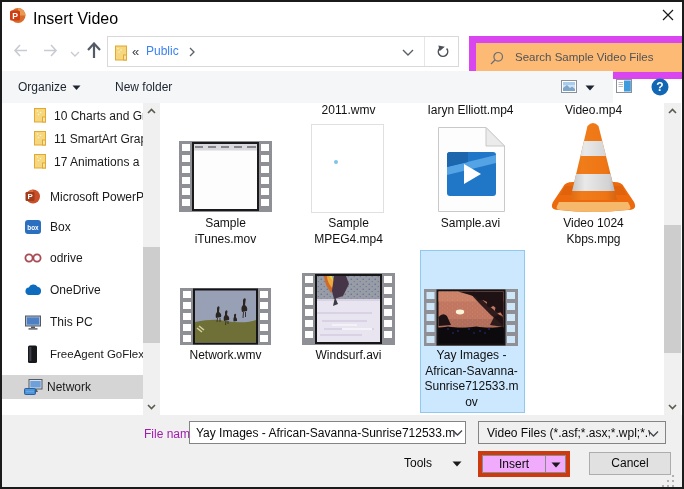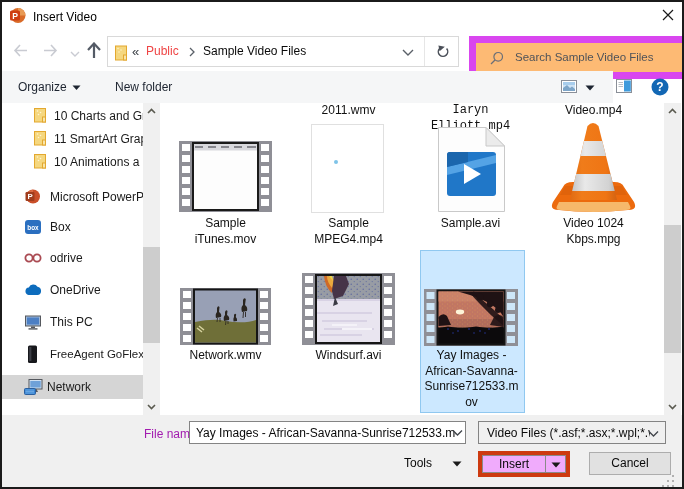--- a/index.html
+++ b/index.html
@@ -12,21 +12,21 @@
 <body>
 <div id="dlg">
 
   <div class="abs" style="left:0;top:0;width:684px;height:31px;background:#fff;">
     <svg class="abs" style="left:9px;top:7px;" width="17" height="17" viewBox="0 0 17 17">
       <circle cx="9" cy="8.5" r="7.5" fill="#d96b28"></circle>
       <path d="M9 1 A7.5 7.5 0 0 1 16.4 8.5 L9 8.5 Z" fill="#e89a55"></path>
       <rect x="1" y="3.5" width="10" height="10" rx="1.5" fill="#cf3d12"></rect>
       <text x="6" y="11.6" font-size="8.6" font-weight="bold" fill="#fff" text-anchor="middle" font-family="Liberation Sans">P</text>
     </svg>
-    <div class="abs" style="left:33px;top:10px;font-size:12px;color:#000;">Insert Video</div>
+    <div class="abs" style="left:33px;top:10px;font-size:16px;color:#000;">Insert Video</div>
     <svg class="abs" style="left:662px;top:9px;" width="12" height="12" viewBox="0 0 12 12">
       <path d="M1 1 L11 11 M11 1 L1 11" stroke="#1a1a1a" stroke-width="1.2"></path>
     </svg>
   </div>
 
   <div class="abs" style="left:0;top:31px;width:684px;height:40px;background:#fff;">
 
     <svg class="abs" style="left:13px;top:13px;" width="15" height="13" viewBox="0 0 15 13">
       <path d="M7 1 L2 6.5 L7 12 M2.2 6.5 L14 6.5" stroke="#c9cbd2" stroke-width="1.6" fill="none"></path>
     </svg>
@@ -46,25 +46,24 @@
 
     <div class="abs" style="left:107px;top:5px;width:350px;height:29px;border:1px solid #d9d9d9;background:#fff;">
       <svg class="abs" style="left:7px;top:8px;" width="14" height="16" viewBox="0 0 14 15">
         <rect x="0.5" y="0.5" width="11" height="14" fill="#f5d77f" stroke="#e3a82f"></rect>
         <rect x="8.5" y="9.5" width="3" height="5" fill="#f9e5a9" stroke="#e3a82f"></rect>
         <circle cx="3" cy="3" r="0.8" fill="#fff2c4"></circle>
           <circle cx="6" cy="4.5" r="0.8" fill="#fff2c4"></circle>
           <circle cx="4" cy="6.5" r="0.8" fill="#fff2c4"></circle>
       </svg>
       <div class="abs" style="left:24px;top:7px;color:#3b4046;font-size:13px;">«</div>
-      <div class="abs" style="left:38px;top:7px;color:#ef4444;">Public</div>
+      <div class="abs" style="left:38px;top:7px;color:#3b82f6;">Public</div>
       <svg class="abs" style="left:81px;top:10px;" width="6" height="10" viewBox="0 0 6 10">
           <path d="M1 1 L5 5 L1 9" stroke="#5a6068" stroke-width="1.3" fill="none"></path>
         </svg>
-      <div class="abs" style="left:95px;top:7px;color:#0a0a0a;">Sample Video Files</div>
       <svg class="abs" style="left:294px;top:12px;" width="12" height="7" viewBox="0 0 12 7">
           <path d="M1 1 L6 6 L11 1" stroke="#5a6068" stroke-width="1.4" fill="none"></path>
         </svg>
       <div class="abs" style="left:316px;top:0;width:1px;height:29px;background:#e6e6e6;"></div>
 
       <svg class="abs" style="left:328px;top:8px;" width="14" height="14" viewBox="0 0 14 14">
         <path d="M3.6 3.4 A4.7 4.7 0 1 0 10.6 3.6" stroke="#4a4f58" stroke-width="1.5" fill="none"></path>
         <path d="M2.4 0.6 L8.8 1.8 L3.6 6.2 Z" fill="#4a4f58"></path>
       </svg>
     </div>
@@ -125,21 +124,21 @@
         <circle cx="4.5" cy="6.5" r="0.8" fill="#fff4cf"></circle>
       </svg>
     <div class="abs" style="left:54px;top:29px;white-space:nowrap;">11 SmartArt Grap</div>
     <svg class="abs" style="left:34px;top:51px;" width="14" height="15" viewBox="0 0 14 15">
         <rect x="0.5" y="0.5" width="11" height="13.5" fill="#f5d77f" stroke="#e3a82f"></rect>
         <rect x="8.5" y="9" width="3" height="5" fill="#f9e5a9" stroke="#e3a82f"></rect>
         <circle cx="3.5" cy="3" r="0.8" fill="#fff4cf"></circle>
         <circle cx="6.5" cy="4.5" r="0.8" fill="#fff4cf"></circle>
         <circle cx="4.5" cy="6.5" r="0.8" fill="#fff4cf"></circle>
       </svg>
-    <div class="abs" style="left:54px;top:52px;white-space:nowrap;">10 Animations a</div>
+    <div class="abs" style="left:54px;top:52px;white-space:nowrap;">17 Animations a</div>
 
     <svg class="abs" style="left:25px;top:86px;" width="15" height="15" viewBox="0 0 15 15">
       <circle cx="8" cy="7.5" r="7" fill="#ca4f29"></circle>
       <path d="M8 0.7 A6.8 6.8 0 0 0 1.3 7.5 L8 7.5 Z" fill="#d86a44"></path>
       <rect x="0.5" y="3" width="9" height="9" rx="1.2" fill="#a03c1c"></rect>
       <text x="5" y="10.4" font-size="7.8" font-weight="bold" fill="#fff" text-anchor="middle" font-family="Liberation Sans">P</text>
     </svg>
     <div class="abs" style="left:50px;top:87px;white-space:nowrap;">Microsoft PowerP</div>
 
     <svg class="abs" style="left:25px;top:117px;" width="16" height="14" viewBox="0 0 16 14">
@@ -197,21 +196,21 @@
       <svg class="abs" style="left:4px;top:5px;" width="9" height="6" viewBox="0 0 9 6">
           <path d="M1 5 L4.5 1.5 L8 5" stroke="#5a5a50" stroke-width="1.6" fill="none"></path>
         </svg>
       <div class="abs" style="left:0;top:122px;width:17px;height:128px;background:#cdcdcd;"></div>
       <svg class="abs" style="left:4px;top:301px;" width="9" height="6" viewBox="0 0 9 6">
           <path d="M1 1 L4.5 4.5 L8 1" stroke="#5a5a50" stroke-width="1.6" fill="none"></path>
         </svg>
     </div>
 
     <div class="lbl" style="left:296px;top:0;width:105px;">2011.wmv</div>
-    <div class="lbl" style="left:418px;top:0;width:105px;font-family:Liberation Mono, monospace;">Iaryn Elliott.mp4</div>
+    <div class="lbl" style="left:418px;top:0;width:105px;">Iaryn Elliott.mp4</div>
     <div class="lbl" style="left:541px;top:0;width:105px;">Video.mp4</div>
 
     <div class="abs" style="left:420px;top:147px;width:105px;height:163px;background:#cce8ff;border:1px solid #90c8f0;box-sizing:border-box;"></div>
 
     <svg class="abs" style="left:179px;top:38px;" width="93" height="71" viewBox="0 0 93 71">
       <rect x="0" y="0" width="93" height="71" fill="#8f8f96"></rect>
       <g fill="#fff">
         <rect x="3" y="3" width="8" height="7"></rect>
           <rect x="3" y="14" width="8" height="7"></rect>
           <rect x="3" y="25" width="8" height="7"></rect>

